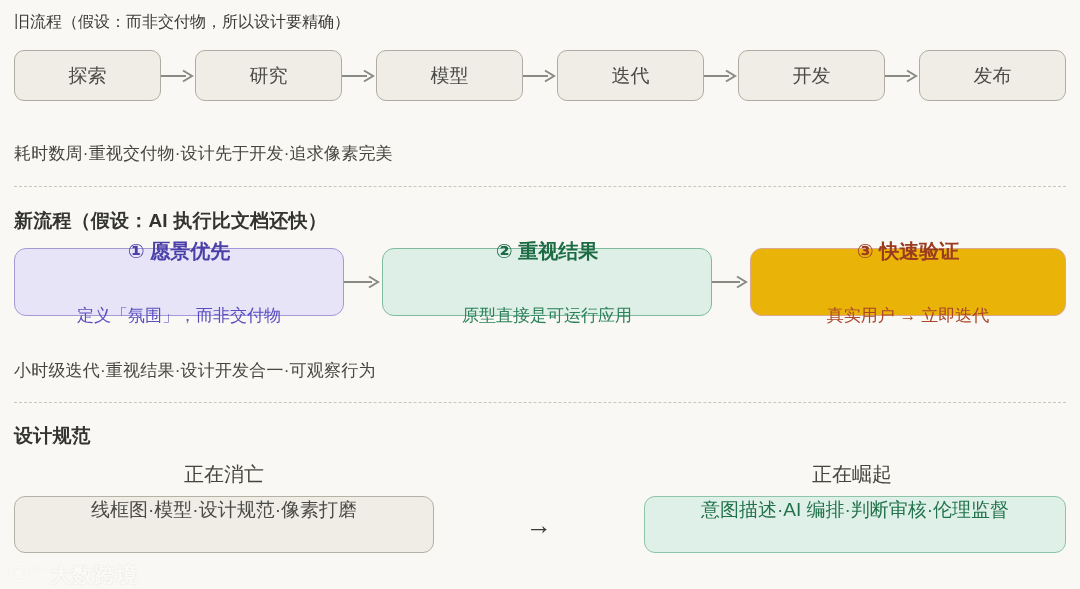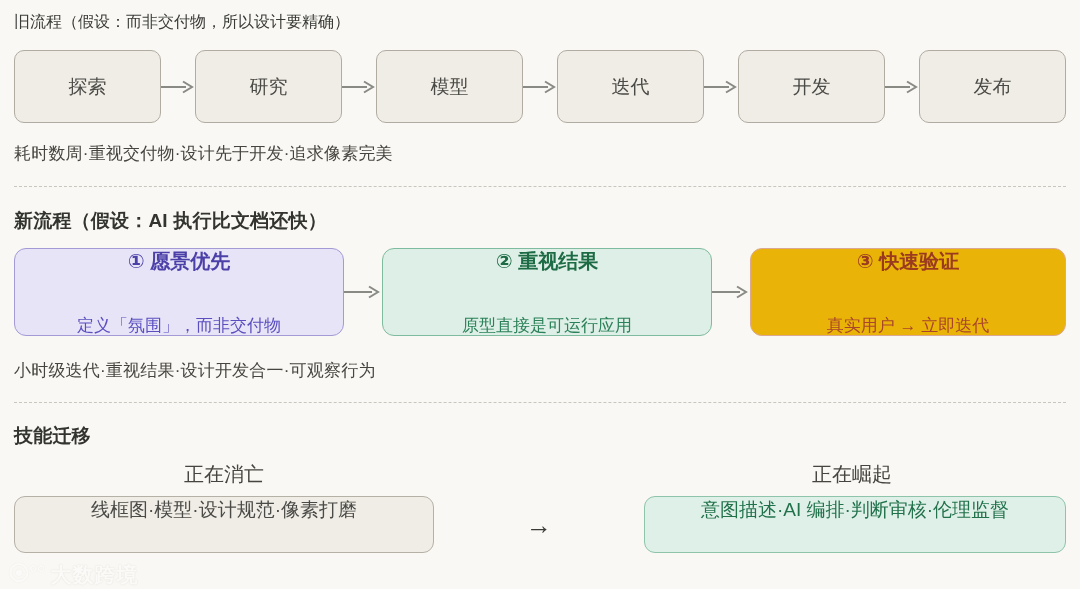--- a/index.html
+++ b/index.html
@@ -49,21 +49,21 @@
   
   .flow-row {
     display: flex;
     align-items: center;
     width: 1052px;
   }
 
   
   .box-old {
     flex: 1 1 0;
-    height: 73px;
+    height: 51px;
     border: 1px solid #b0aca1;
     border-radius: 10px;
     background: #f0ede6;
     display: flex;
     align-items: center;
     justify-content: center;
     font-size: 19px;
     color: #4a4a46;
     box-sizing: border-box;
   }
@@ -73,21 +73,21 @@
     flex: 0 0 34px;
     height: 18px;
     display: flex;
     align-items: center;
     justify-content: center;
   }
   .conn svg { display: block; }
 
   
   .card {
-    height: 88px;
+    height: 68px;
     border-radius: 12px;
     border: 1px solid;
     box-sizing: border-box;
     display: flex;
     flex-direction: column;
     align-items: center;
     justify-content: center;
     gap: 19px;
   }
   .card .card-title {
@@ -309,21 +309,21 @@
     <div class="card card-red">
       <span class="card-title">③ 快速验证</span>
       <span class="card-sub">真实用户 → 立即迭代</span>
     </div>
   </div>
 
   <div class="abs caption" style="left:14px; top:362px;">小时级迭代·重视结果·设计开发合一·可观察行为</div>
 
   <hr class="abs divider" style="left:14px; top:402px;">
 
-  <div class="abs section-title" style="left:14px; top:426px;">技能迁移</div>
+  <div class="abs section-title" style="left:14px; top:426px;">设计规范</div>
 
   <div class="abs skills-labels" style="left:14px; top:464px;">
     <span class="skill-label" style="left:210px;">正在消亡</span>
     <span class="skill-label" style="left:838px;">正在崛起</span>
   </div>
 
   <div class="abs skills-row" style="left:14px; top:496px;">
 
     <div class="pill pill-old">
       <span>线框图·模型·设计规范·像素打磨</span>

